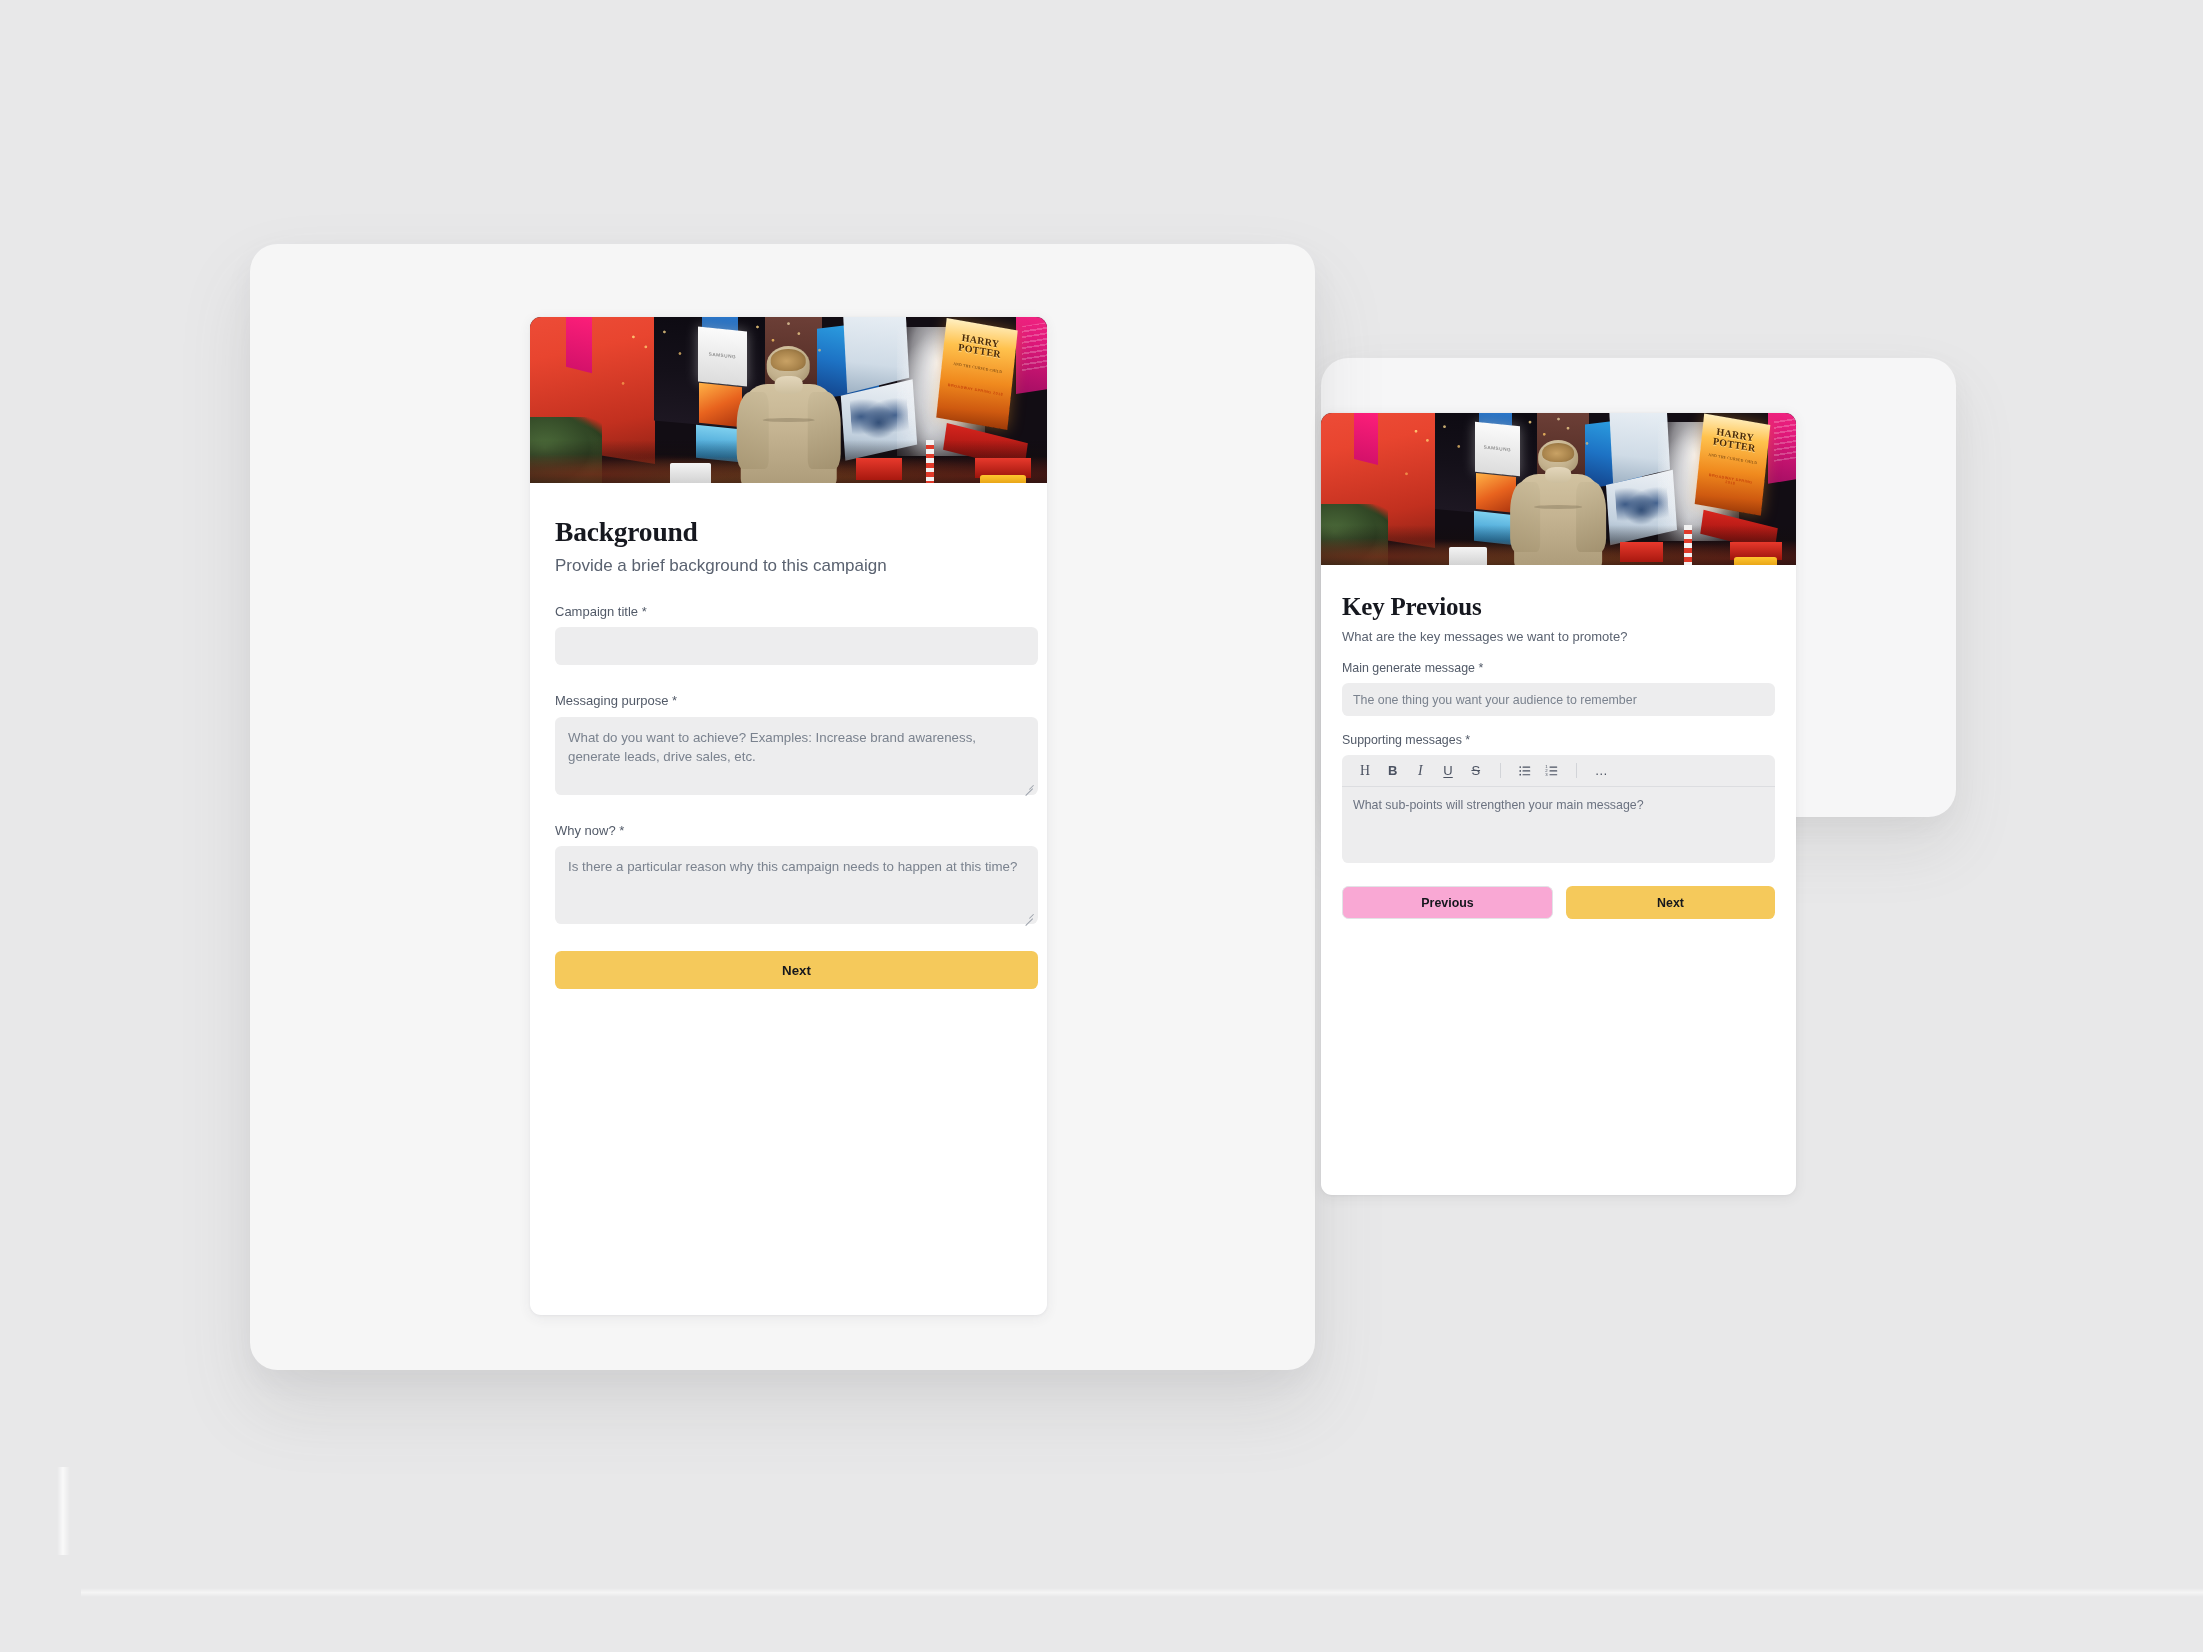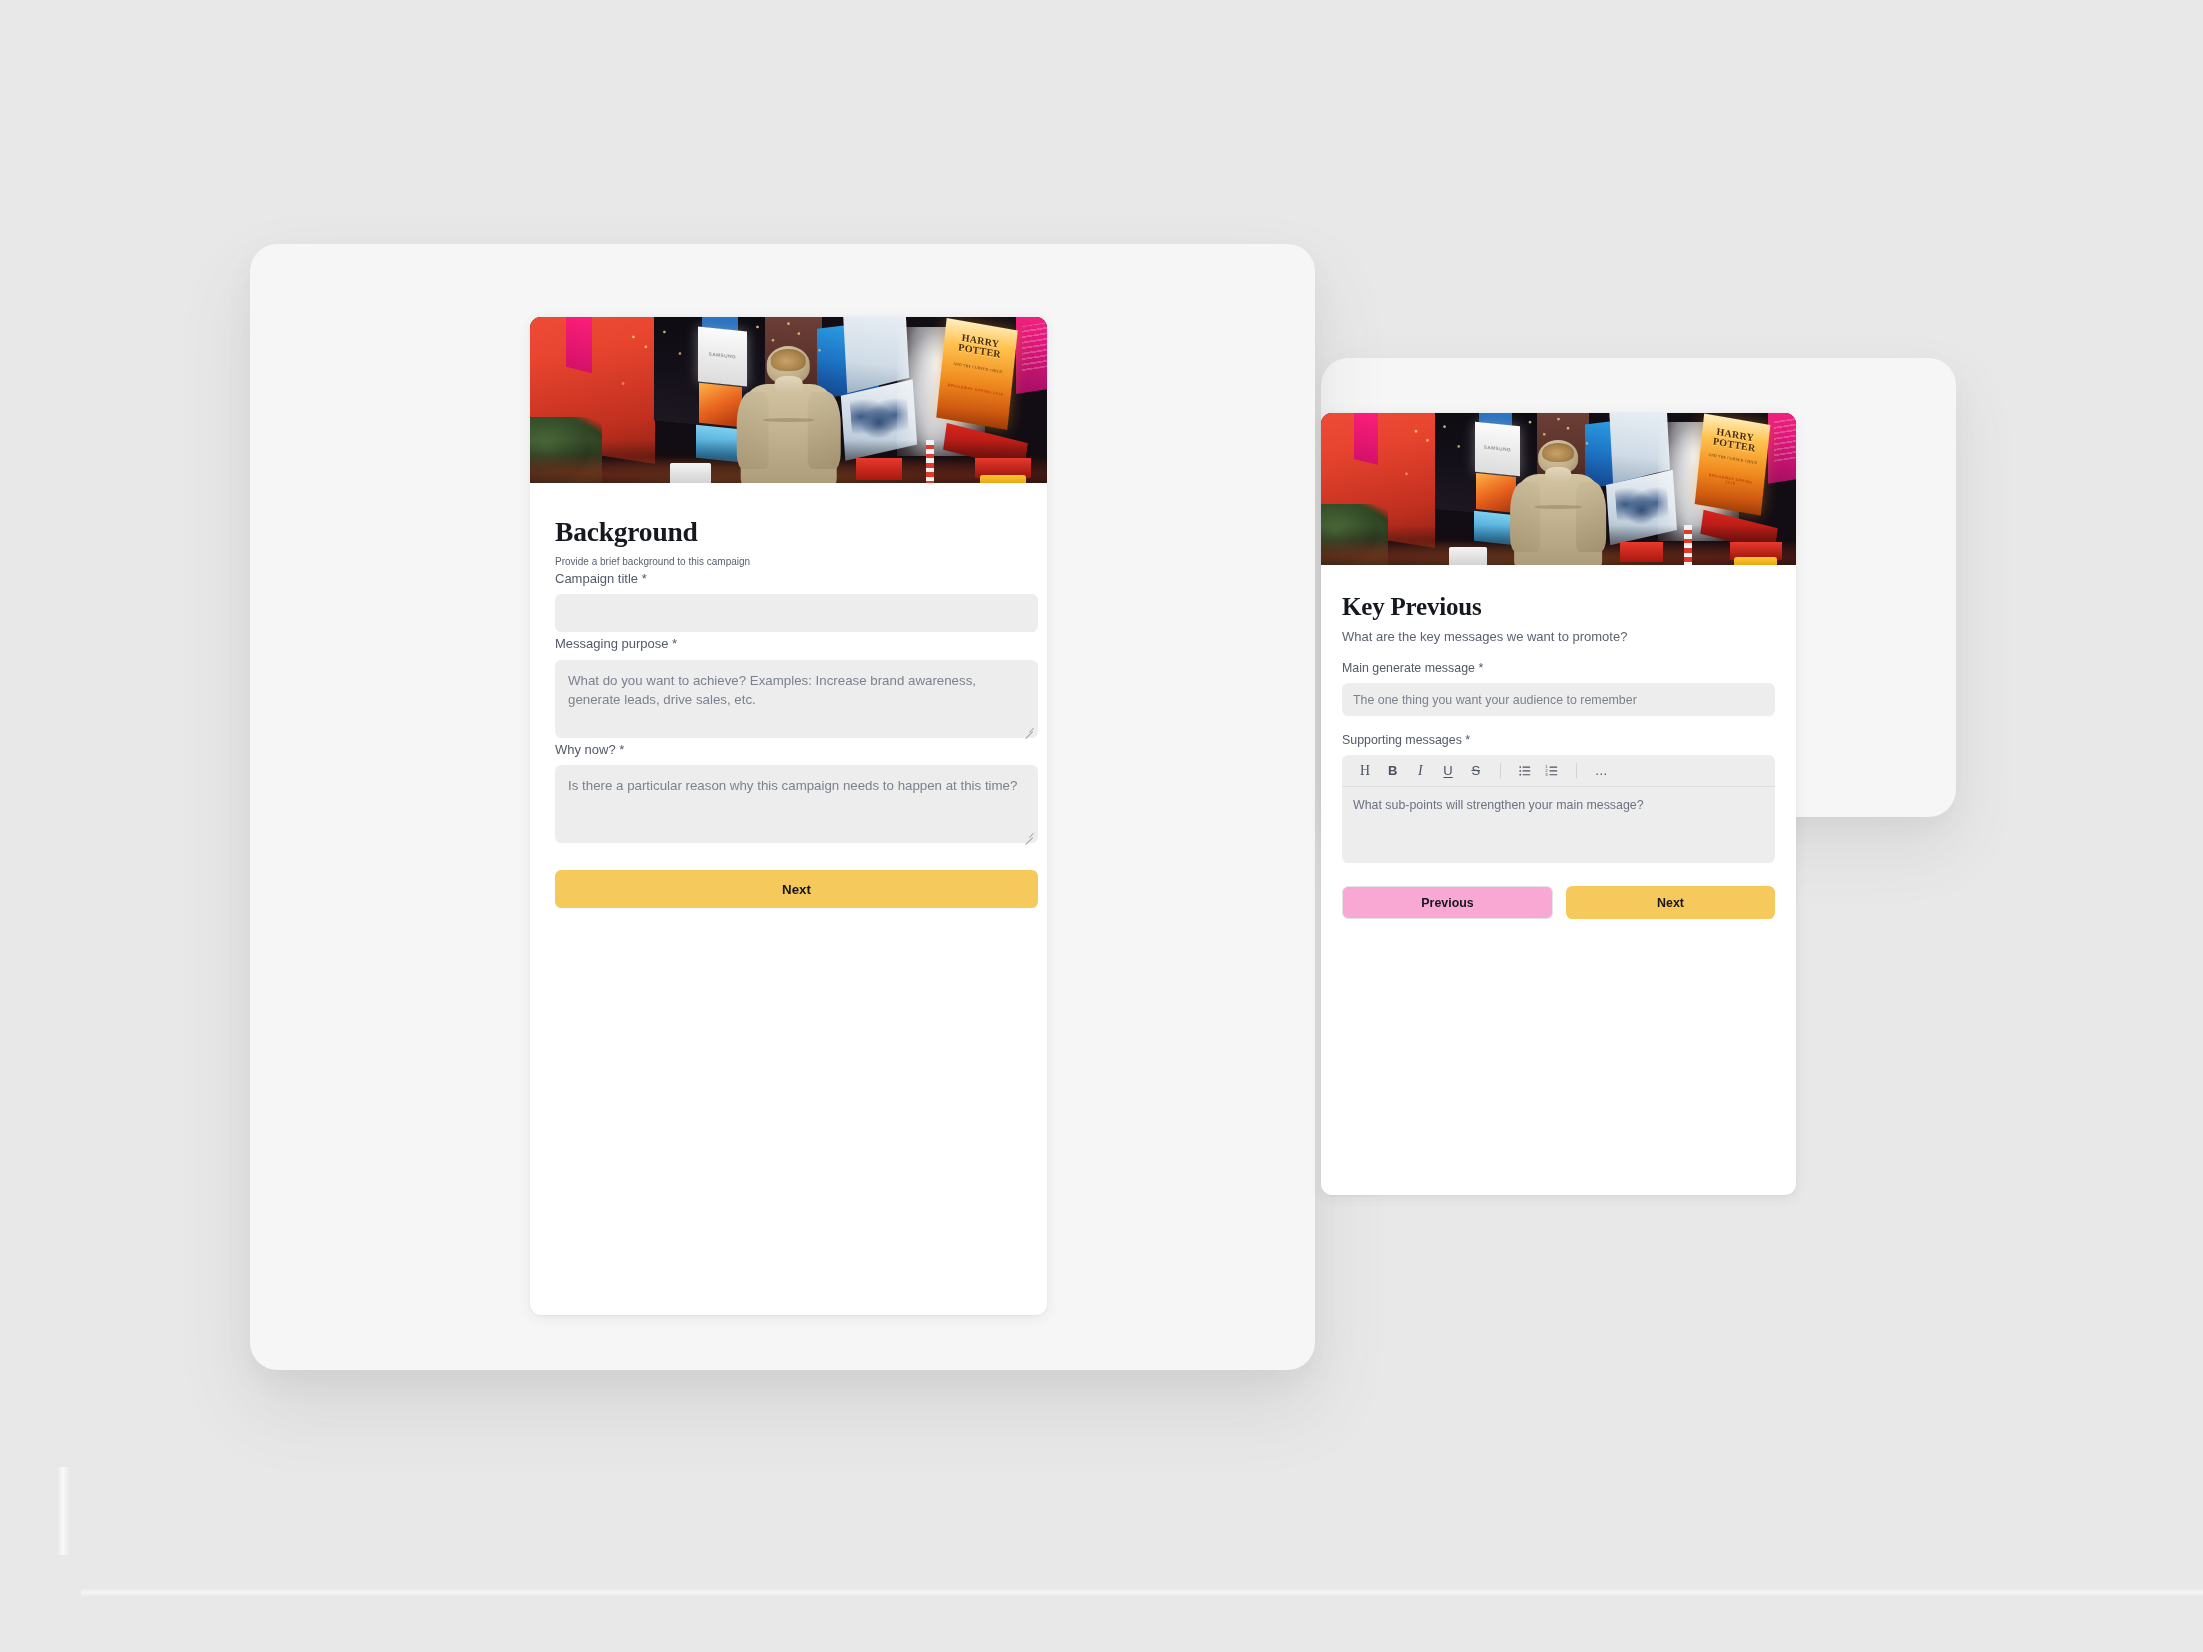--- a/index.html
+++ b/index.html
@@ -347,24 +347,24 @@
     color: #16181f;
     letter-spacing: -0.2px;
   }
   .title-left  { font-size: 27.5px; line-height: 1.05; }
   .title-right { font-size: 25px; line-height: 1.05; }
 
   p.section-sub {
     color: #5a6270;
     margin-top: 9.2px;
   }
-  .sub-left  { font-size: 10px; }
+  .sub-left  { font-size: 17px; }
   .sub-right { font-size: 13px; margin-top: 8.3px; }
 
-  .field { margin-top: 4px; }
+  .field { margin-top: 28px; }
   .field-right { margin-top: 16.5px; }
 
   label.field-label {
     display: block;
     color: #525a68;
     margin-bottom: 8.3px;
   }
   .label-left  { font-size: 13px; }
   .label-right { font-size: 12.4px; }
 

